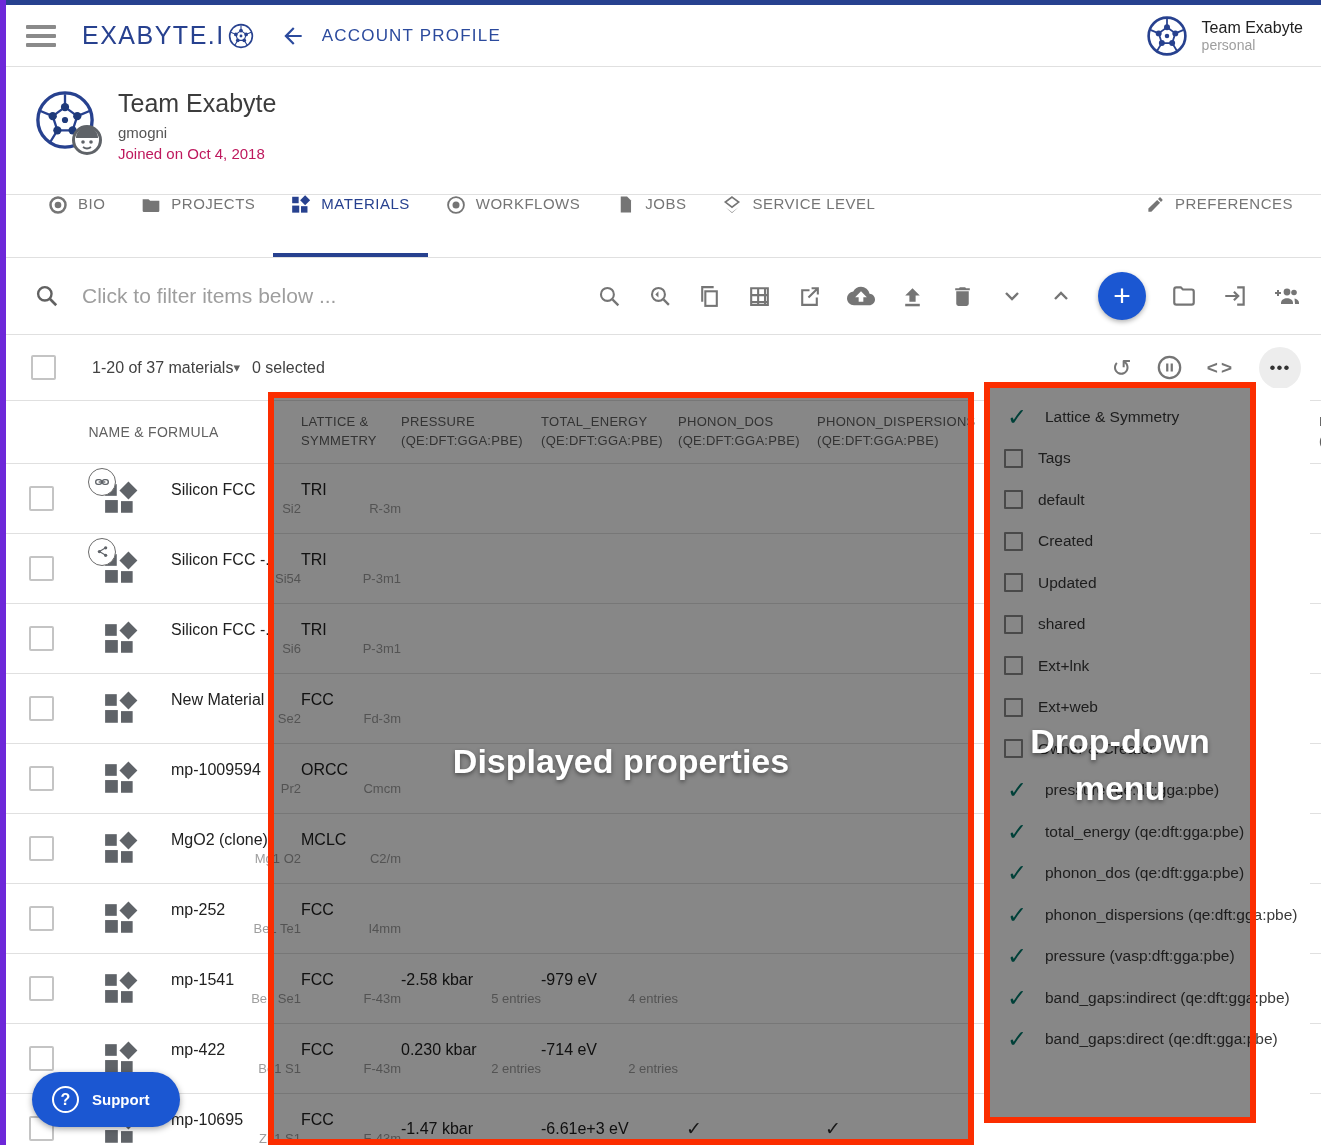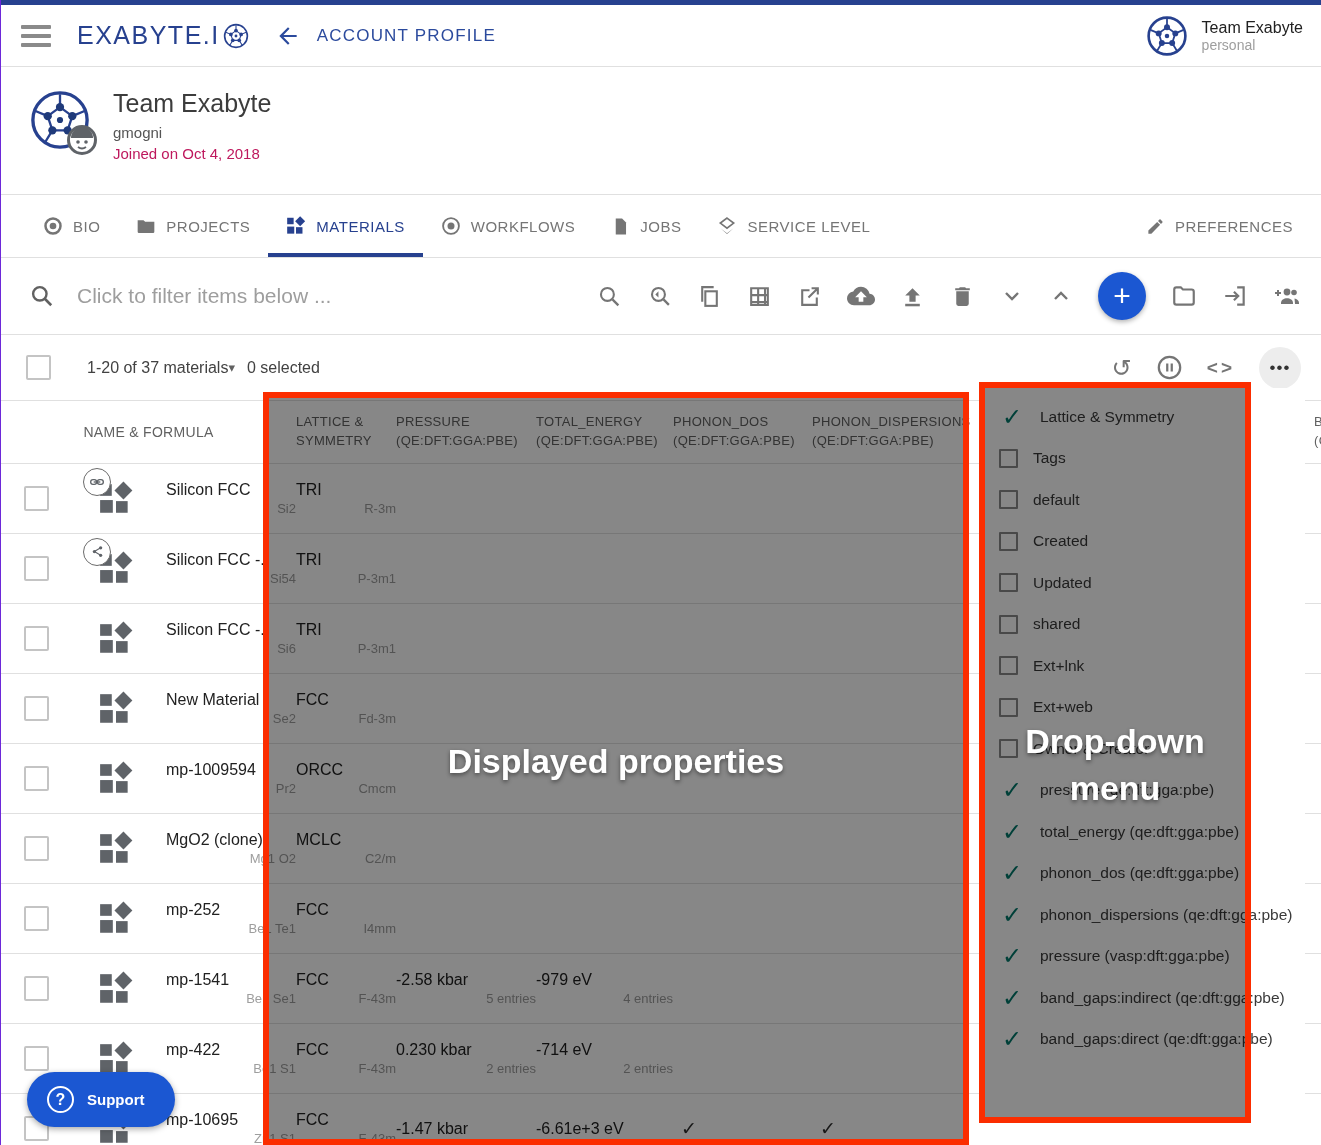--- a/index.html
+++ b/index.html
@@ -2,21 +2,21 @@
 <html style="--navy: #27418f; --accent: #1b57d2; --teal: #00796b; --red: #fb2d00;"><head>
 <meta charset="utf-8">
 <style>
   :root{
     --navy:#27418f; --accent:#1b57d2; --teal:#00796b; --red:#fb2d00;
     --txt:#212121; --sub:#9e9e9e; --ico:#757575; --line:#e0e0e0;
   }
   *{margin:0;padding:0;box-sizing:border-box;}
   html,body{background:#fff;}
   body{font-family:"Liberation Sans","DejaVu Sans",sans-serif;color:var(--txt);}
-  .page{position:relative;width:1321px;height:1145px;overflow:hidden;background:#fff;border-left:1px solid #6d28d9;}
+  .page{position:relative;width:1321px;height:1145px;overflow:hidden;background:#fff;border-left:6px solid #6d28d9;}
   .topstrip{height:5px;background:var(--navy);width:100%;}
 
   
   .appbar{height:62px;display:flex;align-items:center;padding:0 18px 0 20px;border-bottom:1px solid var(--line);}
   .hamburger{width:30px;height:22px;display:flex;flex-direction:column;justify-content:space-between;cursor:pointer;margin-right:26px;}
   .hamburger span{display:block;height:4px;background:#8a8a8a;border-radius:1px;}
   .logo{display:flex;align-items:center;gap:2px;color:var(--navy);font-size:25px;font-weight:500;letter-spacing:1.5px;cursor:pointer;}
   .logo svg{margin-left:1px;}
   .back-arrow{margin:0 16px 0 26px;cursor:pointer;display:flex;align-items:center;}
   .appbar-title{color:#2b4a9d;font-size:17px;letter-spacing:1.2px;font-weight:500;}
@@ -28,21 +28,21 @@
   
   .profile{height:128px;display:flex;align-items:flex-start;padding:22px 0 0 28px;border-bottom:1px solid var(--line);}
   .avatar-wrap{position:relative;width:62px;height:62px;margin-right:22px;}
   .face-badge{position:absolute;right:-6px;bottom:-4px;}
   .profile-text .pname{font-size:25px;color:#3c3c3c;font-weight:400;margin-bottom:6px;}
   .profile-text .puser{font-size:15px;color:#555;margin-bottom:4px;}
   .profile-text .pjoined{font-size:15px;color:#be185d;}
 
   
   .tabs{height:63px;display:flex;align-items:stretch;padding:0 24px;border-bottom:1px solid var(--line);}
-  .tab{display:flex;align-items:center;gap:10px;padding:0 18px;font-size:15px;letter-spacing:.5px;color:var(--ico);cursor:pointer;position:relative;}
+  .tab{display:flex;gap:10px;padding:0 18px;font-size:15px;letter-spacing:.5px;color:var(--ico);cursor:pointer;position:relative;}
   .tab svg{flex:0 0 auto;}
   .tab.active{color:var(--navy);box-shadow:inset 0 -4px 0 var(--navy);}
   .tabs-spacer{flex:1;}
   .tab.pref{padding-right:4px;}
 
   
   .filterbar{height:77px;display:flex;align-items:center;padding:0 20px 0 28px;border-bottom:1px solid var(--line);}
   .filterbar .search-glyph{margin-right:22px;display:flex;}
   .filter-input{border:none;outline:none;font-size:21px;color:#555;flex:0 1 420px;font-family:inherit;}
   .filter-input::placeholder{color:#9e9e9e;}

